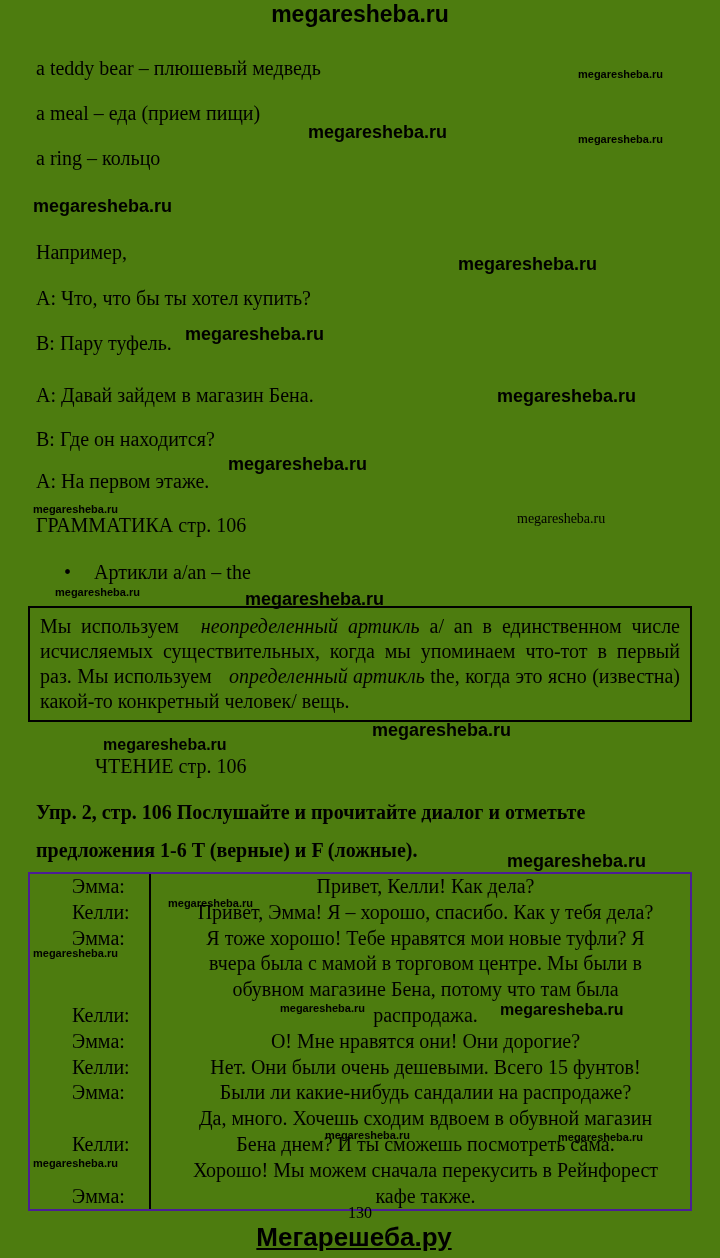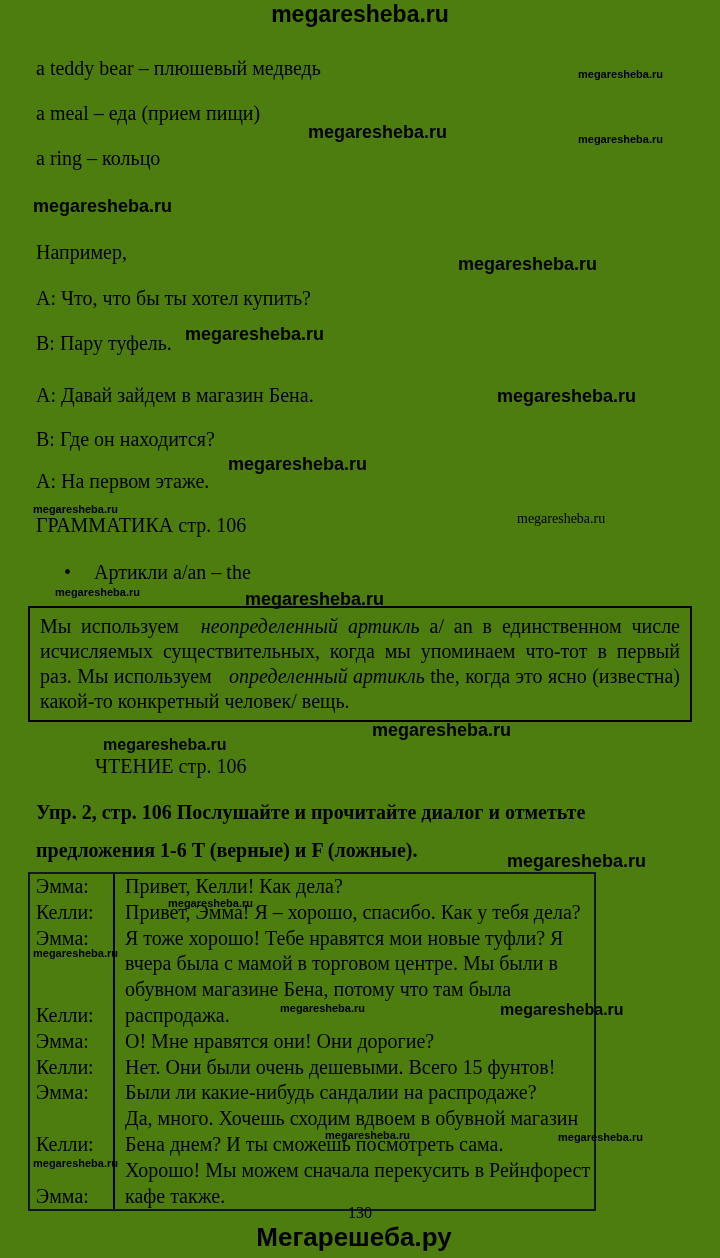--- a/index.html
+++ b/index.html
@@ -38,34 +38,34 @@
   .grammar-box .bd { font-weight: normal; }
 
   .reading-heading { top: 755px; left: 95px; }
 
   .exercise-heading {
     position: absolute; top: 793px; left: 36px; width: 640px;
     font-size: 20px; font-weight: bold; line-height: 38px; margin: 0;
   }
 
   .dialog-table {
-    position: absolute; top: 872px; left: 28px; width: 568px;
-    border: 2px solid #0f172a; font-size: 20px;
+    position: absolute; top: 872px; left: 28px; width: 664px;
+    border: 2px solid #4c1d95; font-size: 20px; padding-left: 36px;
   }
   .dialog-table .row { display: flex; line-height: 25.8px; height: 25.8px; }
   .dialog-table .cell-speaker {
     flex: 0 0 85px; width: 85px; padding-left: 6px;
     border-right: 2px solid #000; overflow: hidden;
   }
-  .dialog-table .cell-text { flex: 1; padding-left: 10px; white-space: nowrap; overflow: hidden; }
+  .dialog-table .cell-text { flex: 1; padding-left: 10px; white-space: nowrap; overflow: hidden; text-align: center; }
 
   .page-number { position: absolute; top: 1204px; left: 0; right: 0; text-align: center; font-size: 16px; }
   .site-footer {
     position: absolute; top: 1222px; left: 0; right: 12px; text-align: center;
-    font-family: "Liberation Sans", sans-serif; font-weight: bold; font-size: 26px;
+    font-family: "Liberation Sans", sans-serif; font-weight: bold; font-size: 26px; text-decoration: underline;
   }
 </style>
 </head>
 <body>
 
 <div class="page">
 
   <div class="wm-title">megaresheba.ru</div>
 
   <p class="abs body-text" style="top:57px">a teddy bear – плюшевый медведь</p>

